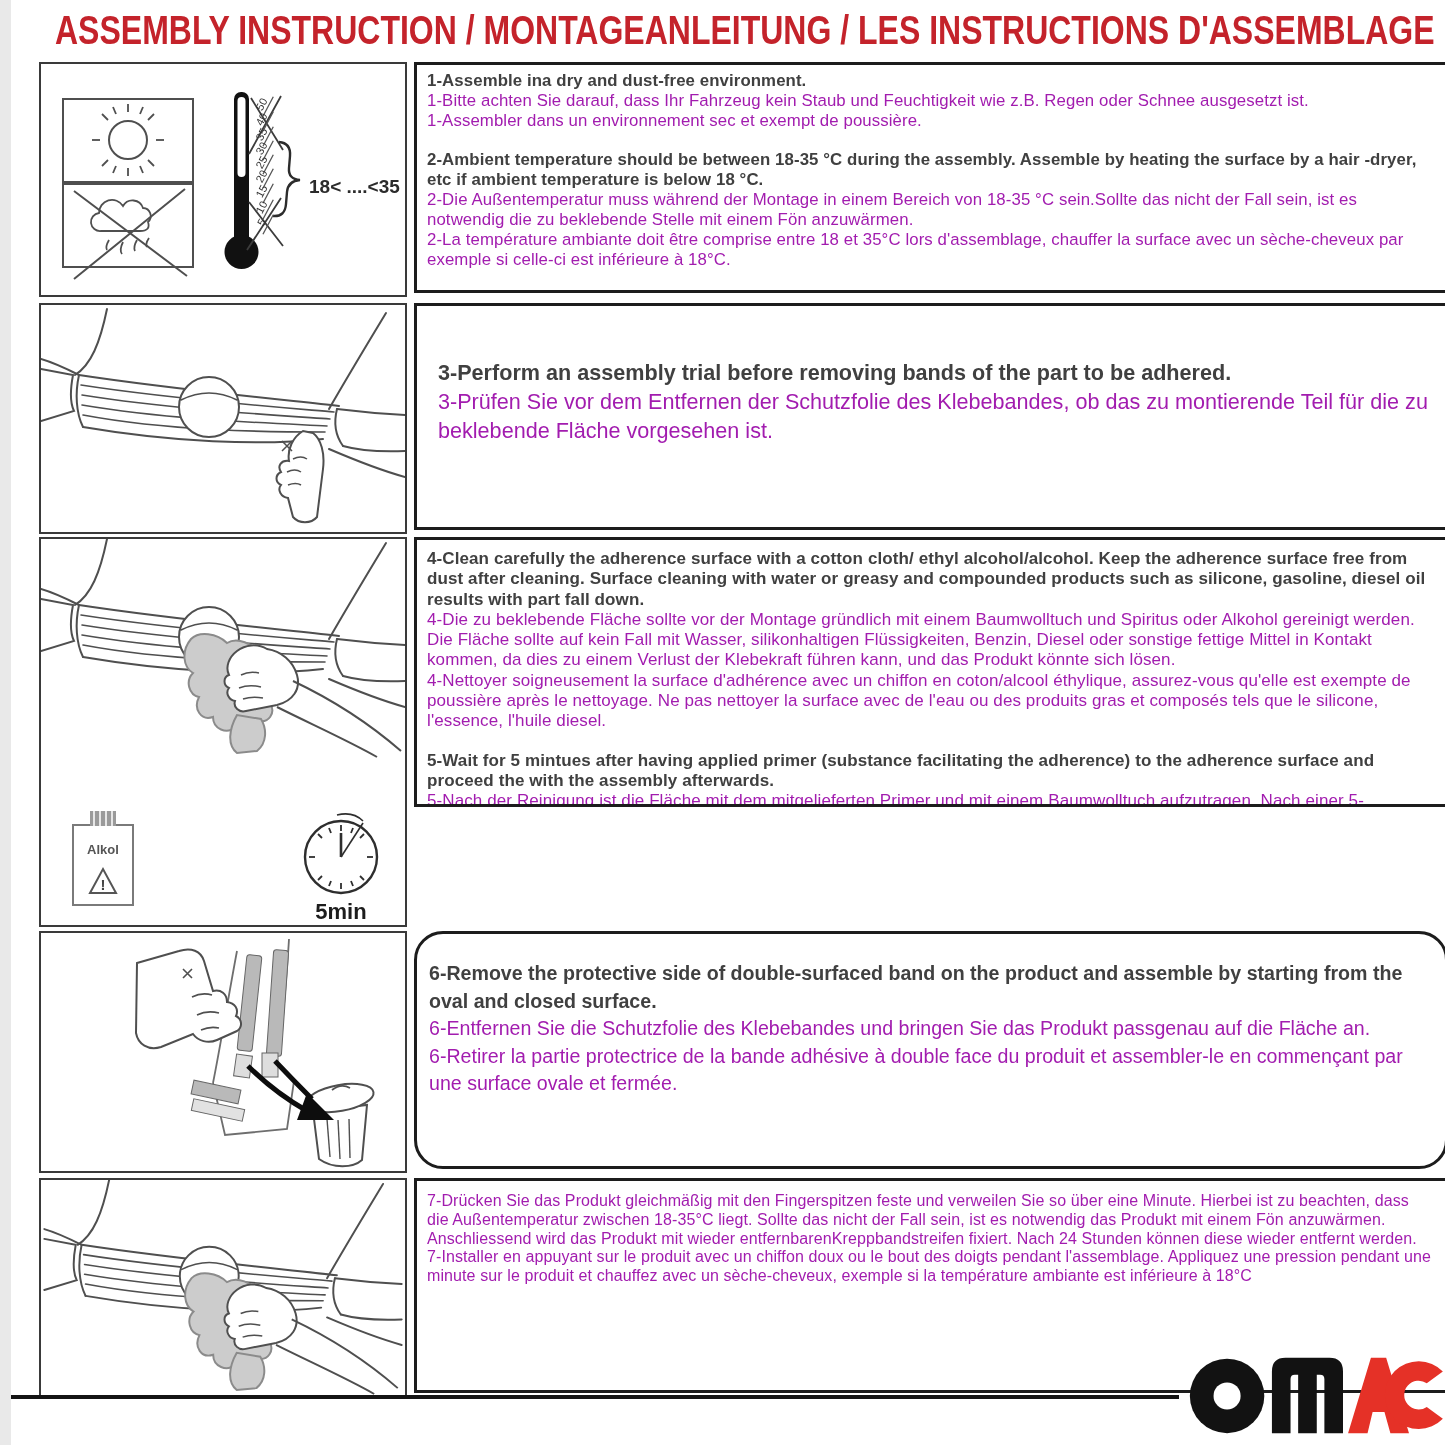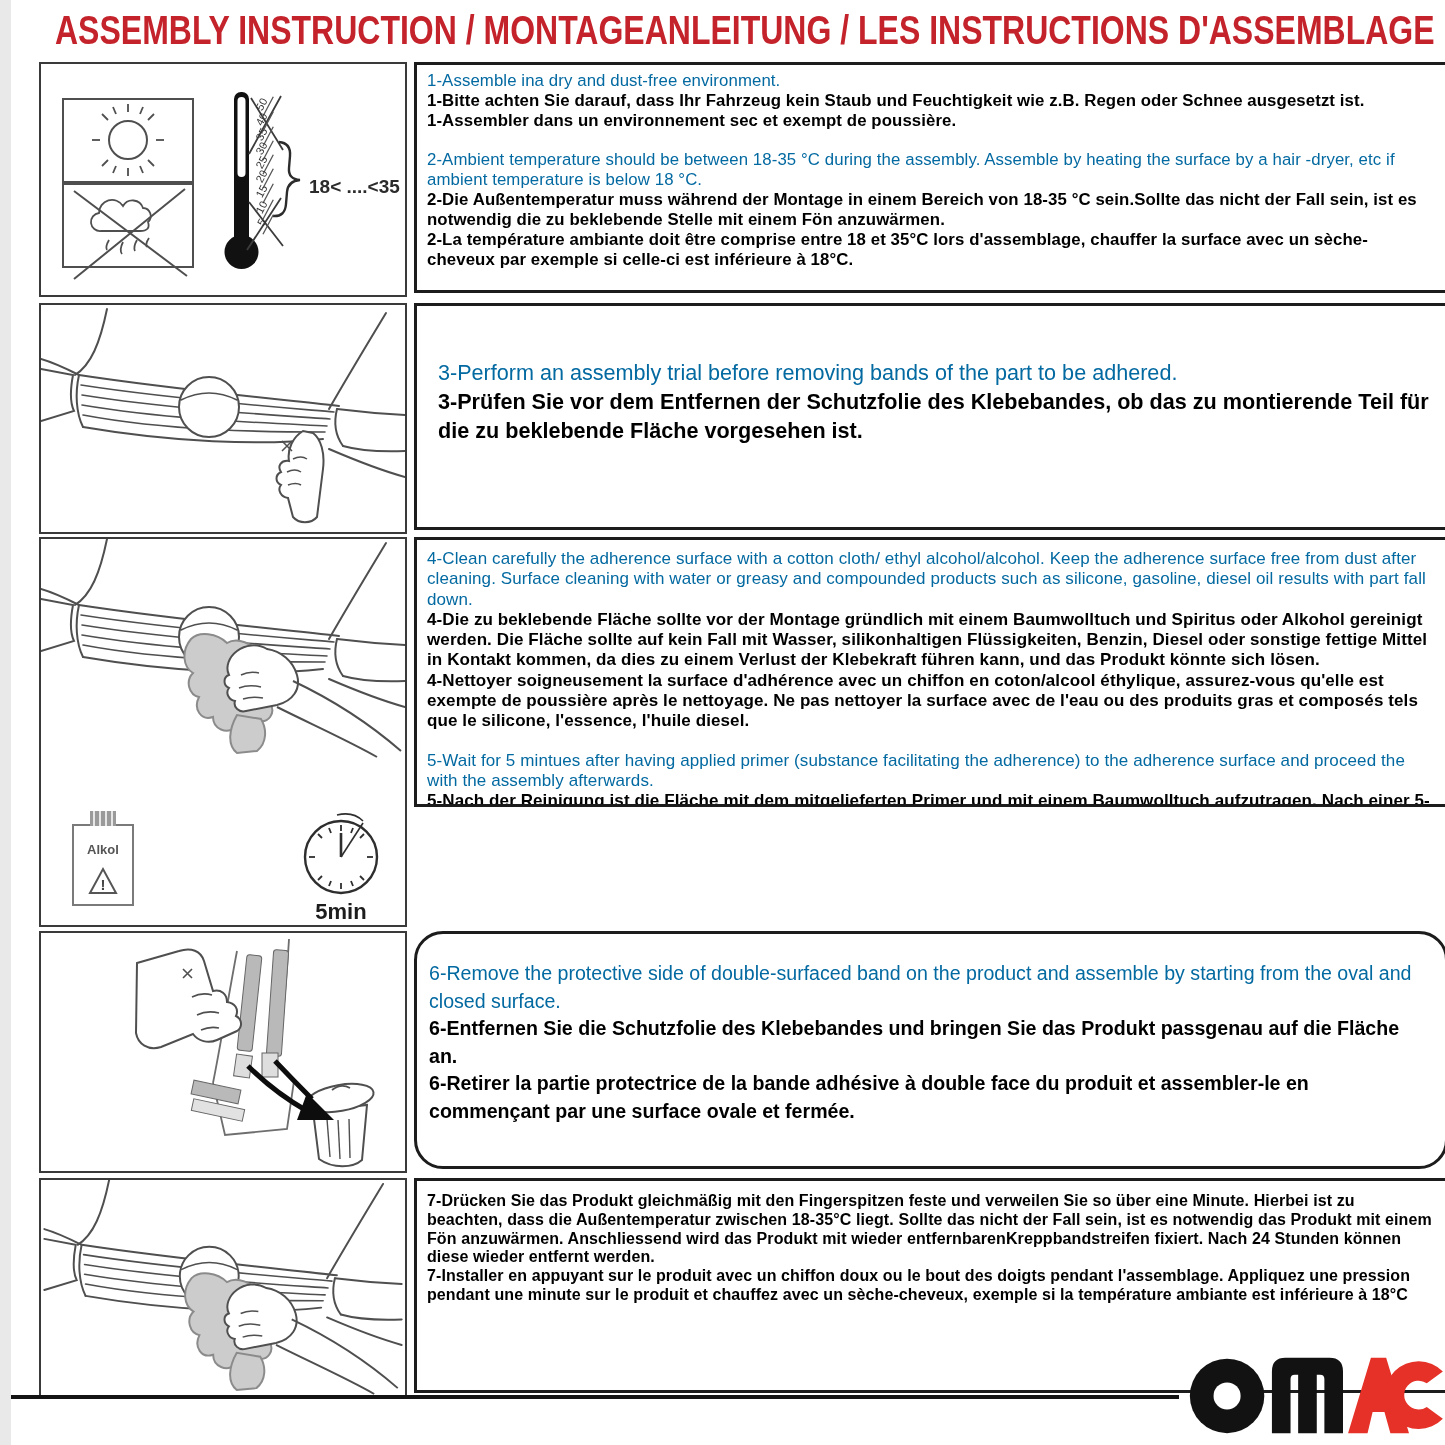--- a/index.html
+++ b/index.html
@@ -6,22 +6,22 @@
   .sheet{position:relative;width:1445px;height:1445px;background:#ffffff;overflow:hidden;
          font-family:"Liberation Sans",sans-serif;color:#222;margin-left:11px;}
   .title{position:absolute;top:8px;left:44px;margin:0;font-size:40px;font-weight:700;
          letter-spacing:0px;color:#c4232b;white-space:nowrap;transform:scaleX(.80);
          transform-origin:left center;}
   .row{position:absolute;left:0;width:100%;}
   .ibox{position:absolute;left:28px;width:364px;background:#fff;border:2px solid #3a3a3a;box-sizing:content-box;}
   .ibox svg{display:block;}
   .tbox{position:absolute;left:403px;width:1034px;background:#fff;border:3px solid #1c1c1c;
         box-sizing:border-box;overflow:hidden;}
-  .tbox p{margin:0;color:#000000;font-weight:700;}
-  .tbox p.bold{color:#0369a1;font-weight:400;}
+  .tbox p{margin:0;color:#a21caf;font-weight:400;}
+  .tbox p.bold{color:#404040;font-weight:700;}
   .pgap{height:19px;}
   
   .r1 .tbox{font-size:16.8px;line-height:20px;padding:6px 12px 0 10px;letter-spacing:.1px;}
   .r2 .tbox{font-size:21.6px;line-height:29px;padding:52px 14px 0 12px;}
   .r3 .tbox{font-size:17px;line-height:20.3px;padding:9px 12px 0 10px;letter-spacing:.1px;}
   .r4 .tbox{font-size:19.6px;line-height:27.5px;padding:26px 14px 0 12px;border-radius:29px;}
   .r5 .tbox{font-size:16px;line-height:18.8px;padding:11px 12px 0 10px;letter-spacing:.1px;}
   .footer-line{position:absolute;left:0;top:1395px;width:1168px;height:4px;background:#141414;}
   .logo{position:absolute;left:1178px;top:1348px;width:264px;height:95px;}
   .therm-label{font-weight:700;}

